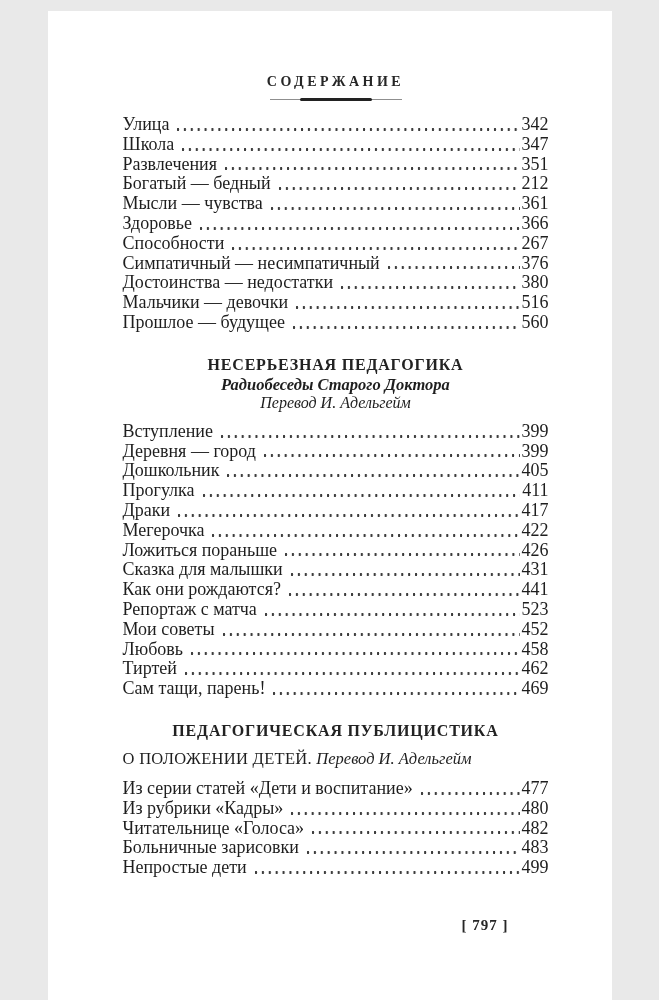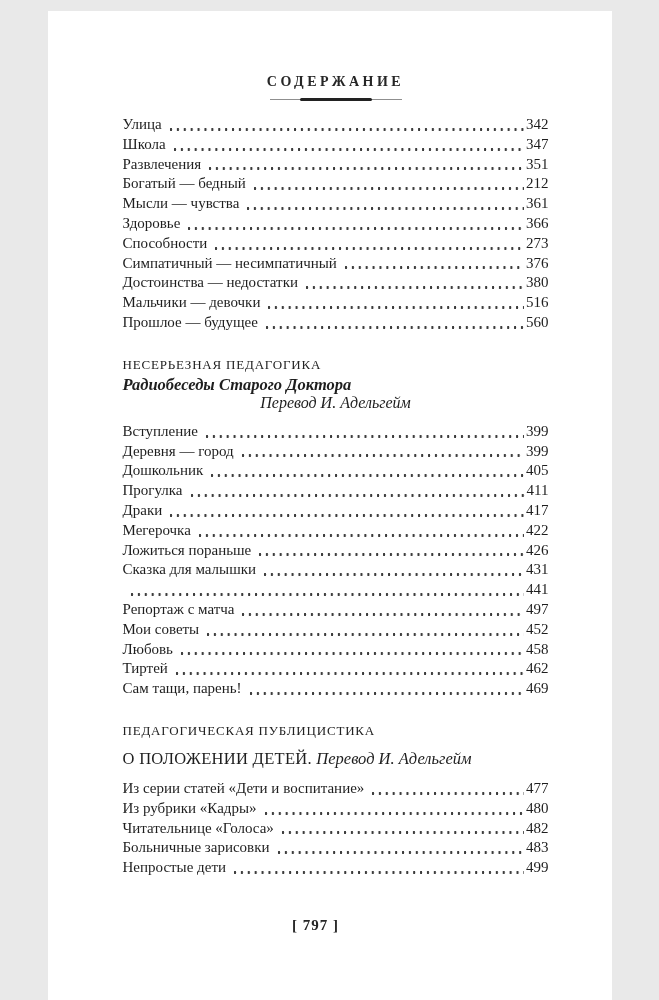--- a/index.html
+++ b/index.html
@@ -31,29 +31,30 @@
     position:absolute; left:0; right:0; top:2px;
     height:1px; background:#8f8f8f;
   }
   .ornament .thick {
     position:absolute; left:50%; top:1px;
     width:72px; height:3px; margin-left:-36px;
     background:#222; border-radius:2px;
   }
   .toc { margin-top:13px; }
   .sec-heading {
-    font-weight:normal;
-    font-size:13px;
+    text-align:center;
+    font-weight:bold;
+    font-size:16px;
     letter-spacing:0.8px;
     line-height:21px;
     margin-top:21px;
     color:#222;
   }
   .sec-subtitle {
-    text-align:left;
+    text-align:center;
     font-weight:bold;
     font-style:italic;
     font-size:16.5px;
     line-height:19px;
   }
   .sec-translator {
     text-align:center;
     font-style:italic;
     font-size:16px;
     line-height:18px;
@@ -63,41 +64,41 @@
   .subheading {
     font-size:16.5px;
     line-height:20px;
     margin:8px 0 2px 0;
   }
   .subheading .caps { letter-spacing:0.3px; }
   .subheading .ital { font-style:italic; }
   .row {
     display:flex;
     align-items:center;
-    font-size:15px;
+    font-size:18px;
     line-height:19.8px;
     white-space:nowrap;
   }
   .row .t { flex:0 0 auto; }
   .leader {
     flex:1 1 auto;
     align-self:flex-end;
     height:5px;
     margin:0 2px 3px 7px;
     background-image:radial-gradient(circle at 2px 2.5px, #3a3a3a 1.1px, rgba(0,0,0,0) 1.5px);
     background-size:6.9px 5px;
     background-repeat:repeat-x;
     min-width:12px;
   }
   .row .p { flex:0 0 auto; }
   .footer {
     position:absolute;
     left:75px; right:103px;
     top:906px;
-    text-align:center;
+    text-align:right;
     font-weight:bold;
     font-size:15px;
     letter-spacing:1px;
     color:#262626;
   }
 </style>
 </head>
 <body>
 
 <div class="page">
@@ -135,21 +136,21 @@
             <span class="p">361</span>
           </div>
           <div class="row">
             <span class="t">Здоровье</span>
             <span class="leader"></span>
             <span class="p">366</span>
           </div>
           <div class="row">
             <span class="t">Способности</span>
             <span class="leader"></span>
-            <span class="p">273</span>
+            <span class="p">267</span>
           </div>
           <div class="row">
             <span class="t">Симпатичный — несимпатичный</span>
             <span class="leader"></span>
             <span class="p">376</span>
           </div>
           <div class="row">
             <span class="t">Достоинства — недостатки</span>
             <span class="leader"></span>
             <span class="p">380</span>
@@ -205,27 +206,28 @@
             <span class="t">Ложиться пораньше</span>
             <span class="leader"></span>
             <span class="p">426</span>
           </div>
           <div class="row">
             <span class="t">Сказка для малышки</span>
             <span class="leader"></span>
             <span class="p">431</span>
           </div>
           <div class="row">
+            <span class="t">Как они рождаются?</span>
             <span class="leader"></span>
             <span class="p">441</span>
           </div>
           <div class="row">
             <span class="t">Репортаж с матча</span>
             <span class="leader"></span>
-            <span class="p">497</span>
+            <span class="p">523</span>
           </div>
           <div class="row">
             <span class="t">Мои советы</span>
             <span class="leader"></span>
             <span class="p">452</span>
           </div>
           <div class="row">
             <span class="t">Любовь</span>
             <span class="leader"></span>
             <span class="p">458</span>

